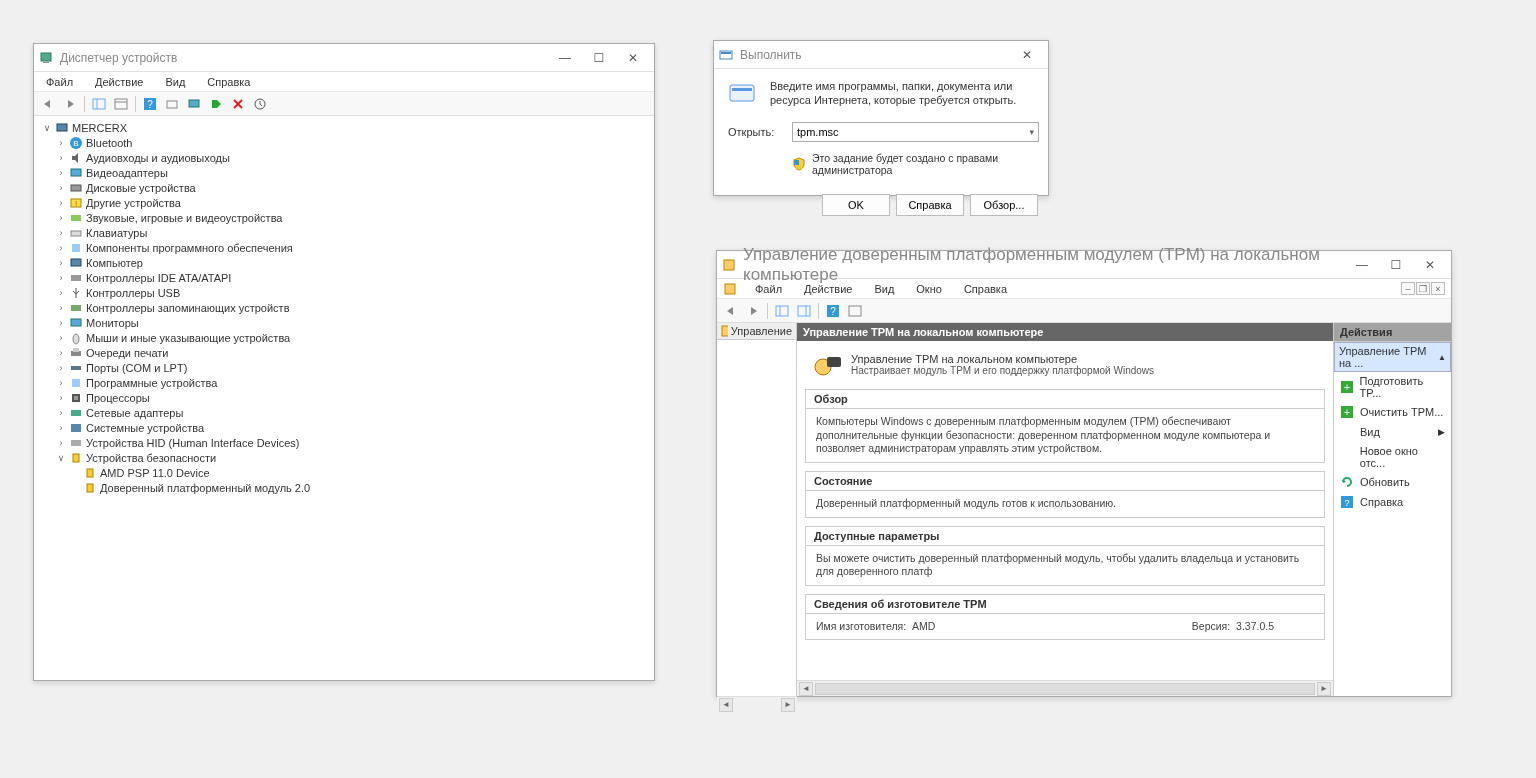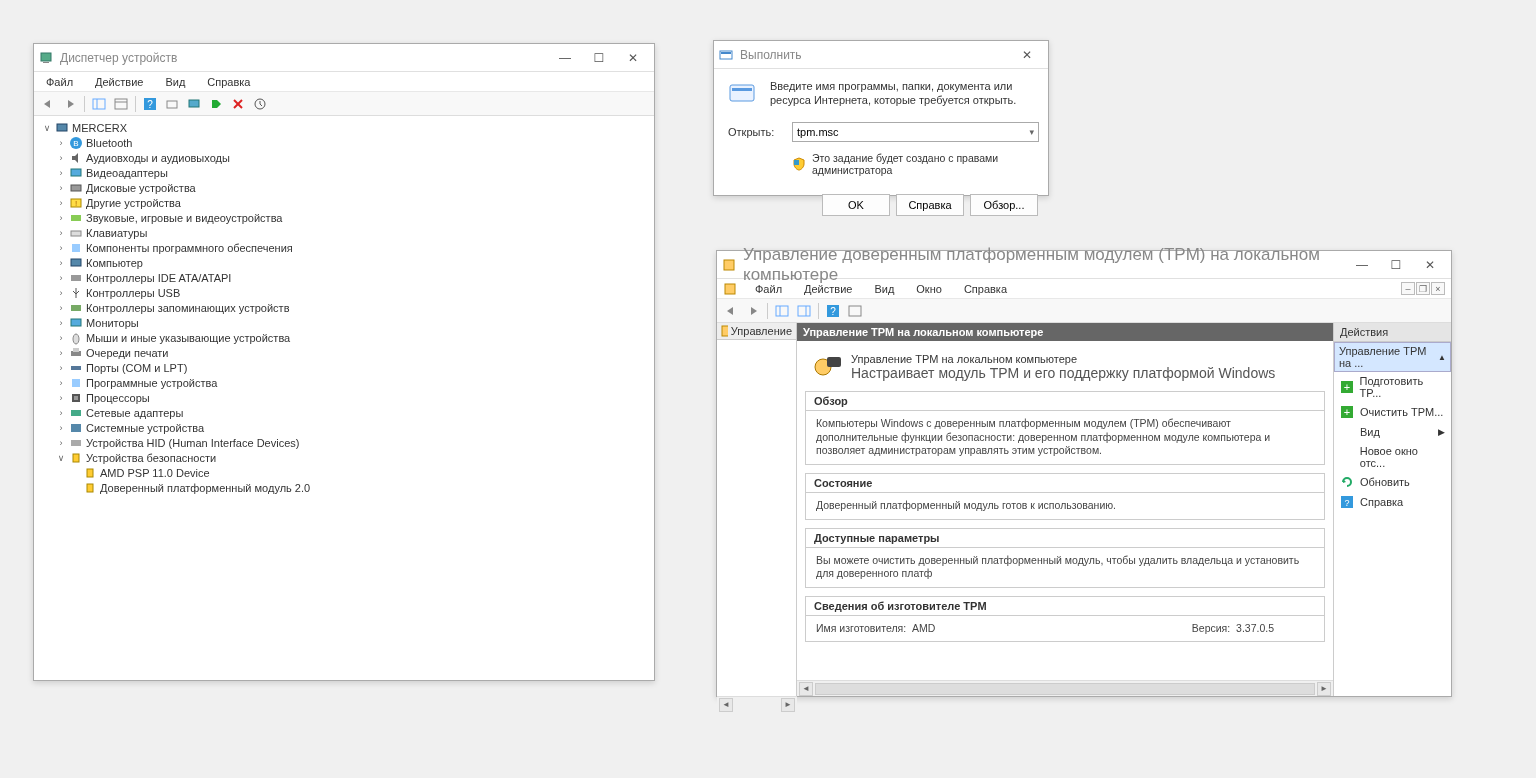--- a/index.html
+++ b/index.html
@@ -43,21 +43,21 @@
 .mmc-left { width: 80px; border-right: 1px solid #ccc; }
 .mmc-left-hdr { background: #eee; border-bottom: 1px solid #ccc; padding: 2px 4px; font-size: 11px; display:flex; align-items:center; gap:3px; }
 .mmc-center { flex: 1; display: flex; flex-direction: column; min-width: 0; }
 .mmc-center-hdr { background: #666; color: #fff; padding: 3px 6px; font-size: 11px; font-weight: bold; }
 .mmc-center-body { flex: 1; overflow: hidden; padding: 8px; }
 .mmc-box { border: 1px solid #ccc; margin-bottom: 8px; }
 .mmc-box-hdr { border-bottom: 1px solid #ccc; padding: 3px 8px; font-size: 11px; font-weight: bold; background: #fff; }
 .mmc-box-body { padding: 6px 10px; font-size: 10.5px; color: #444; line-height: 1.3; }
 .mmc-intro { display: flex; gap: 8px; align-items: flex-start; padding: 4px 8px 10px 8px;}
 .mmc-right { width: 118px; border-left: 1px solid #ccc; display: flex; flex-direction: column; }
-.mmc-right-hdr { padding: 3px 6px; font-size: 11px; border-bottom: 1px solid #ccc; background: #e5e5e5; font-weight: normal;}
+.mmc-right-hdr { padding: 3px 6px; font-size: 11px; border-bottom: 1px solid #ccc; background: #a3a3a3; font-weight: bold;}
 .mmc-right-sub { background: #d4e7ff; border: 1px solid #aac; padding: 2px 4px; font-size: 11px; display: flex; align-items: center; justify-content: space-between; }
 .action-item { display: flex; align-items: center; gap: 6px; padding: 3px 6px; font-size: 11px; }
 .action-icon { width: 14px; height: 14px; display: inline-flex; align-items: center; justify-content: center; }
 .hscroll { height: 16px; background: #f0f0f0; border-top: 1px solid #ddd; display: flex; align-items: center; justify-content: space-between; padding: 0 2px; }
 .scrollbtn { width: 14px; height: 14px; background: #e8e8e8; border: 1px solid #ccc; display:flex; align-items:center; justify-content:center; font-size:8px; color:#666;}
 .tinywin { display:flex; gap:1px; margin-left:auto;}
 .tinywin div { width:14px; height:13px; border:1px solid #bbb; display:flex; align-items:center; justify-content:center; font-size:9px; color:#666; background:#f8f8f8;}
 
 svg { display: block; }
 </style>
@@ -506,21 +506,21 @@
       <div class="mmc-center-body">
         <div class="mmc-intro">
           <span>
             <svg width="30" height="26">
                 <circle cx="10" cy="14" r="8" fill="#fc6" stroke="#a70"></circle>
                 <rect x="14" y="4" width="14" height="10" rx="2" fill="#444"></rect>
               </svg>
           </span>
           <div>
             <div style="font-size:11px;">Управление TPM на локальном компьютере</div>
-            <div style="font-size:14px;color:#555;">Настраивает модуль TPM и его поддержку платформой Windows</div>
+            <div style="font-size:10px;color:#555;">Настраивает модуль TPM и его поддержку платформой Windows</div>
           </div>
         </div>
         <div class="mmc-box">
           <div class="mmc-box-hdr">Обзор</div>
           <div class="mmc-box-body">Компьютеры Windows с доверенным платформенным модулем (TPM) обеспечивают дополнительные функции безопасности: доверенном платформенном модуле компьютера и позволяет администраторам управлять этим устройством.</div>
         </div>
         <div class="mmc-box">
           <div class="mmc-box-hdr">Состояние</div>
           <div class="mmc-box-body">Доверенный платформенный модуль готов к использованию.</div>
         </div>

